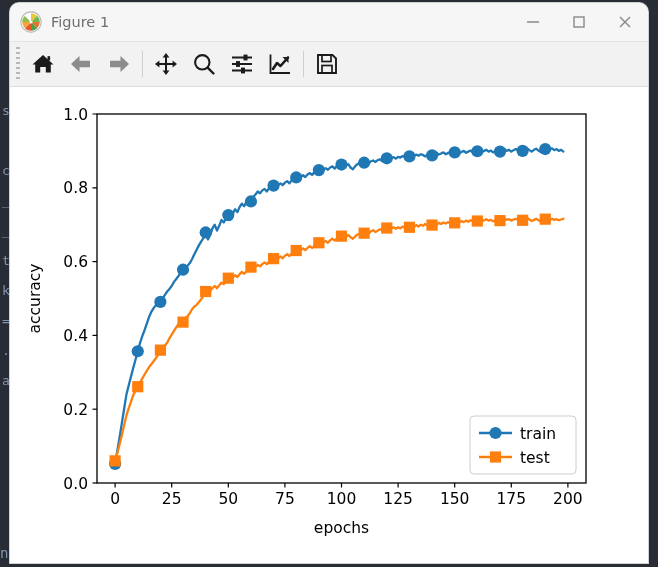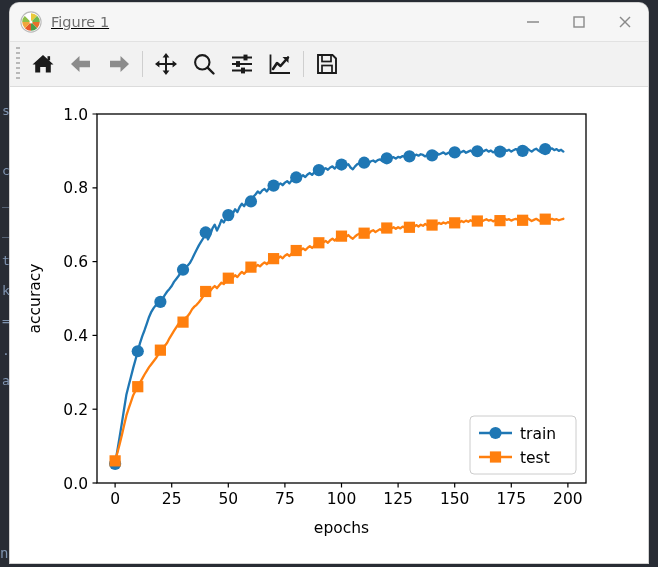--- a/index.html
+++ b/index.html
@@ -34,21 +34,20 @@
     background:#ffffff;
     border-radius:9px 9px 0 0;
     box-shadow:0 0 0 1px #d2d2d2;
     overflow:hidden;
   }
   #titlebar{
     height:38px;background:#f6f6f6;
     border-bottom:1px solid #e2e2e2;
     display:flex;align-items:center;
     border-radius:9px 9px 0 0;
-    text-decoration:underline;
   }
   #app-icon{width:22px;height:22px;margin-left:10px;flex:0 0 auto;}
   #title-text{
     margin-left:9px;font-size:14.5px;color:#6f6f6f;
     font-family:"DejaVu Sans","Liberation Sans",sans-serif;
   }
   #win-controls{margin-left:auto;display:flex;height:100%;}
   .wbtn{
     width:46px;height:100%;display:flex;align-items:center;justify-content:center;
     color:#8a8a8a;

